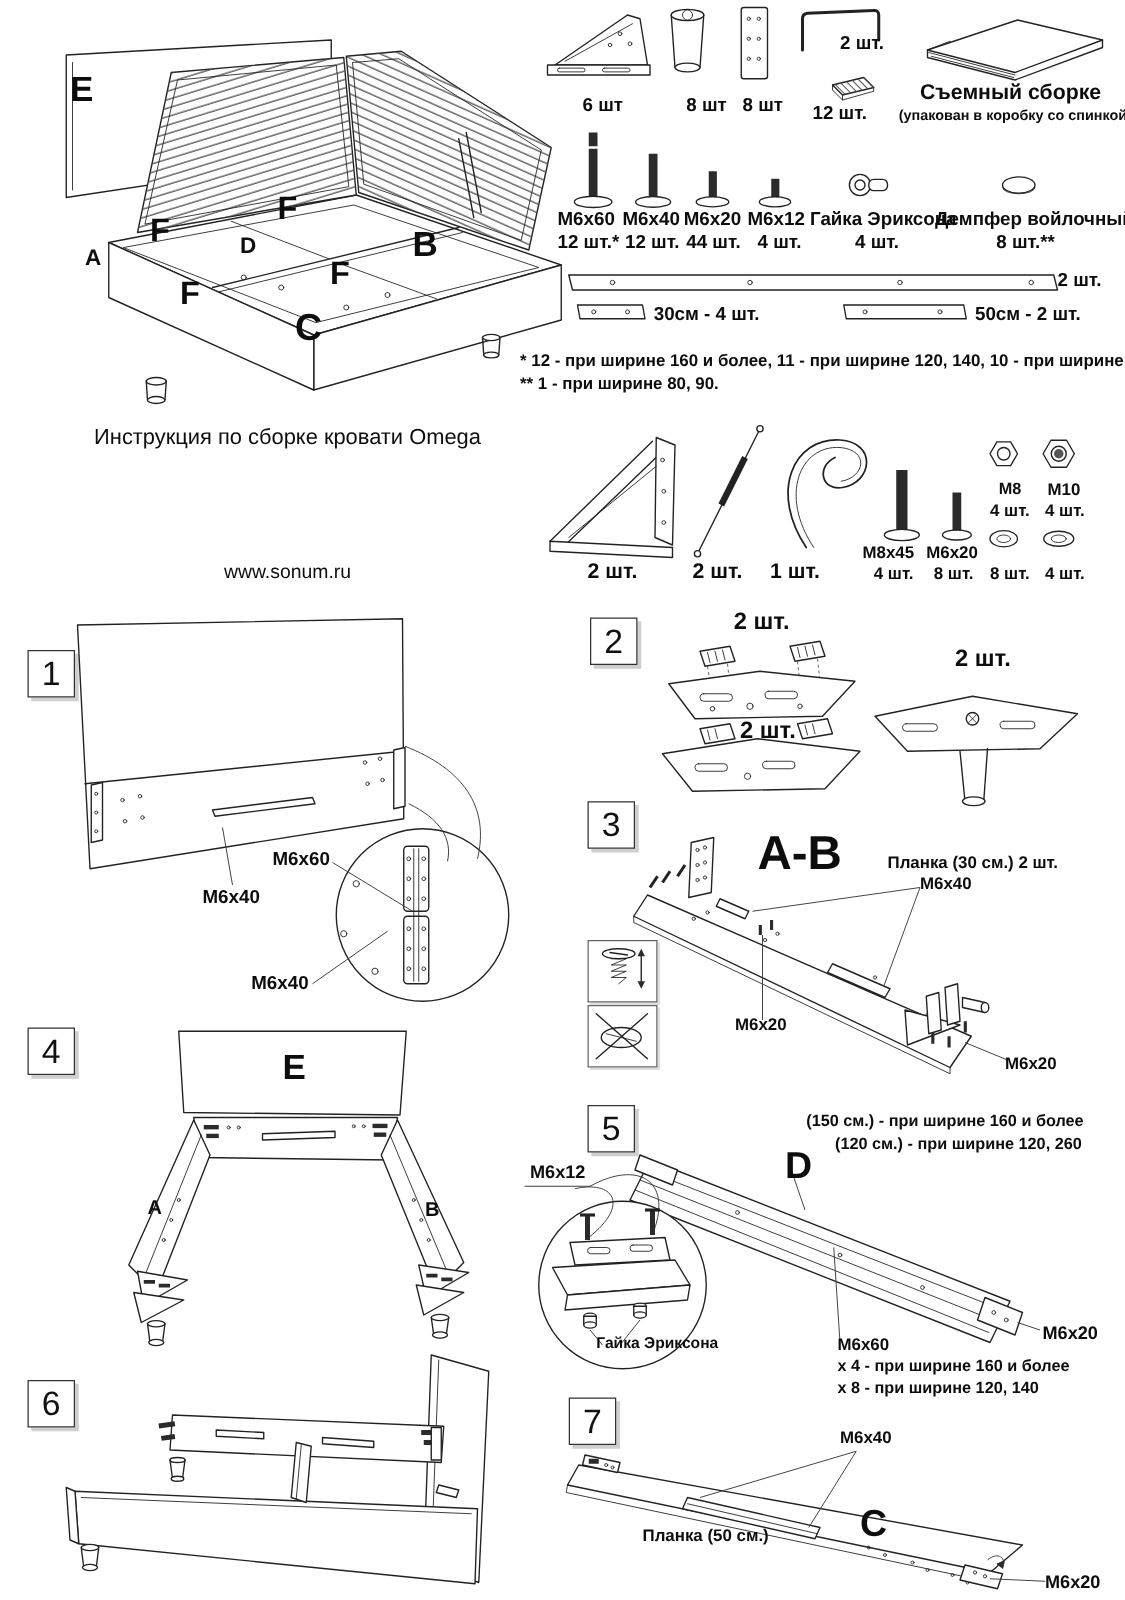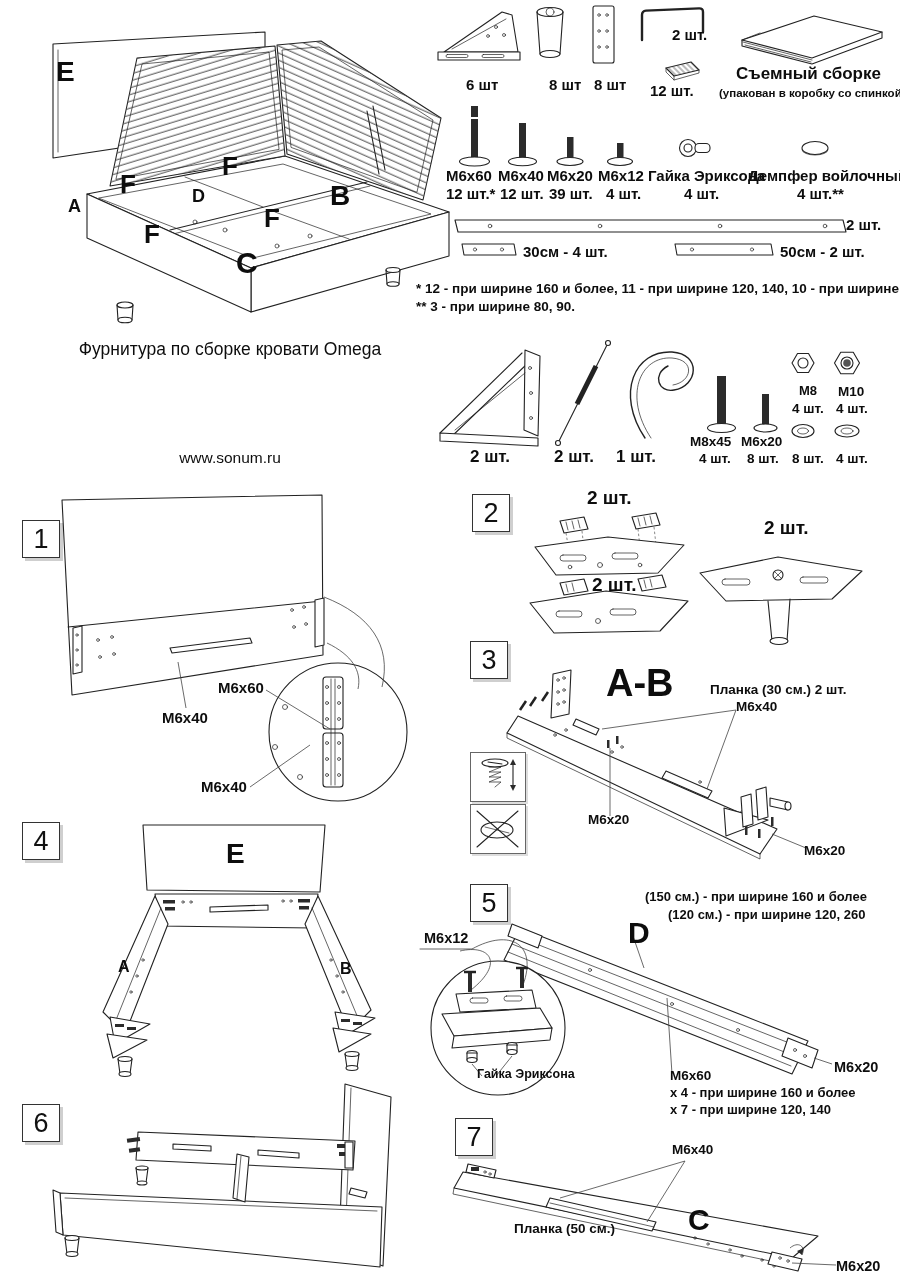--- a/index.html
+++ b/index.html
@@ -164,27 +164,27 @@
     <g>
       <ellipse class="sw" cx="385" cy="52" rx="13" ry="6.5"></ellipse>
       <path class="s thin" d="M372,54 A13,5 0 0 0 398,54"></path>
     </g>
   </svg>
   <div class="lbl" style="left:446px;top:167px">M6x60</div>
   <div class="lbl" style="left:446px;top:185px">12 шт.*</div>
   <div class="lbl" style="left:498px;top:167px">M6x40</div>
   <div class="lbl" style="left:500px;top:185px">12 шт.</div>
   <div class="lbl" style="left:547px;top:167px">M6x20</div>
-  <div class="lbl" style="left:549px;top:185px">39 шт.</div>
+  <div class="lbl" style="left:549px;top:185px">44 шт.</div>
   <div class="lbl" style="left:598px;top:167px">M6x12</div>
   <div class="lbl" style="left:606px;top:185px">4 шт.</div>
   <div class="lbl" style="left:648px;top:167px">Гайка Эриксона</div>
   <div class="lbl" style="left:684px;top:185px">4 шт.</div>
   <div class="lbl" style="left:748px;top:167px">Демпфер войлочный</div>
-  <div class="lbl" style="left:797px;top:185px">4 шт.**</div>
+  <div class="lbl" style="left:797px;top:185px">8 шт.**</div>
 
   <svg class="art" style="left:430px;top:212px" width="470" height="50" viewBox="0 0 470 50">
     <g>
       <polygon class="sw" points="25,8 413,8 416,20 28,20"></polygon>
       <circle class="s thin" cx="60" cy="14" r="1.8"></circle>
         <circle class="s thin" cx="170" cy="14" r="1.8"></circle>
       <circle class="s thin" cx="290" cy="14" r="1.8"></circle>
         <circle class="s thin" cx="395" cy="14" r="1.8"></circle>
     </g>
     <g>
@@ -195,23 +195,23 @@
     <g>
       <polygon class="sw" points="245,32 341,32 343,43 247,43"></polygon>
       <circle class="s thin" cx="262" cy="37.5" r="1.6"></circle>
         <circle class="s thin" cx="322" cy="37.5" r="1.6"></circle>
     </g>
   </svg>
   <div class="lbl" style="left:846px;top:216px">2 шт.</div>
   <div class="lbl" style="left:523px;top:243px">30см - 4 шт.</div>
   <div class="lbl" style="left:780px;top:243px">50см - 2 шт.</div>
   <div class="lbl" style="left:416px;top:281px;font-size:13.5px">* 12 - при ширине 160 и более, 11 - при ширине 120, 140, 10 - при ширине 80, 90.</div>
-  <div class="lbl" style="left:416px;top:299px;font-size:13.5px">** 3 - при ширине 80, 90.</div>
-
-  <div class="lbl reg ctr" style="left:30px;top:339px;width:400px;font-size:17.5px">Фурнитура по сборке кровати Omega</div>
+  <div class="lbl" style="left:416px;top:299px;font-size:13.5px">** 1 - при ширине 80, 90.</div>
+
+  <div class="lbl reg ctr" style="left:30px;top:339px;width:400px;font-size:17.5px">Инструкция по сборке кровати Omega</div>
   <div class="lbl reg ctr" style="left:130px;top:449px;width:200px;font-size:15.5px">www.sonum.ru</div>
 
   <svg class="art" style="left:430px;top:338px" width="470" height="112" viewBox="0 0 470 112">
     <g>
       <line class="s" x1="10" y1="95" x2="92" y2="15"></line>
       <line class="s" x1="18" y1="102" x2="98" y2="25"></line>
       <polygon class="sw" points="95,12 110,18 108,98 94,92"></polygon>
       <polygon class="sw" points="10,95 108,100 108,108 10,103"></polygon>
       <line class="s thin" x1="25" y1="92" x2="95" y2="35"></line>
       <circle class="s thin" cx="100" cy="30" r="1.5"></circle>
@@ -538,21 +538,21 @@
     <line class="ldr" x1="252" y1="196" x2="247" y2="120"></line>
     <line class="ldr" x1="412" y1="186" x2="394" y2="180"></line>
   </svg>
   <div class="lbl" style="left:645px;top:890px;font-size:13px">(150 см.) - при ширине 160 и более</div>
   <div class="lbl" style="left:668px;top:908px;font-size:13px">(120 см.) - при ширине 120, 260</div>
   <div class="lbl" style="left:628px;top:916px;font-size:30px">D</div>
   <div class="lbl" style="left:424px;top:930px;font-size:14.5px">M6x12</div>
   <div class="lbl" style="left:477px;top:1067px;font-size:12.5px">Гайка Эриксона</div>
   <div class="lbl" style="left:670px;top:1068px;font-size:13.5px">M6x60</div>
   <div class="lbl" style="left:670px;top:1086px;font-size:13px">x 4 - при ширине 160 и более</div>
-  <div class="lbl" style="left:670px;top:1103px;font-size:13px">x 7 - при ширине 120, 140</div>
+  <div class="lbl" style="left:670px;top:1103px;font-size:13px">x 8 - при ширине 120, 140</div>
   <div class="lbl" style="left:834px;top:1059px;font-size:14.5px">M6x20</div>
 
   <div class="stepbox" style="left:22px;top:1104px">6</div>
   <svg class="art" style="left:15px;top:1080px" width="430" height="200" viewBox="0 0 430 200">
     <g>
       <polygon class="sw" points="330,4 376,17 368,186 324,170"></polygon>
       <line class="s thin" x1="336" y1="8" x2="330" y2="168"></line>
     </g>
     <g>
       <polygon class="sw" points="45,113 367,127 365,187 48,155"></polygon>

